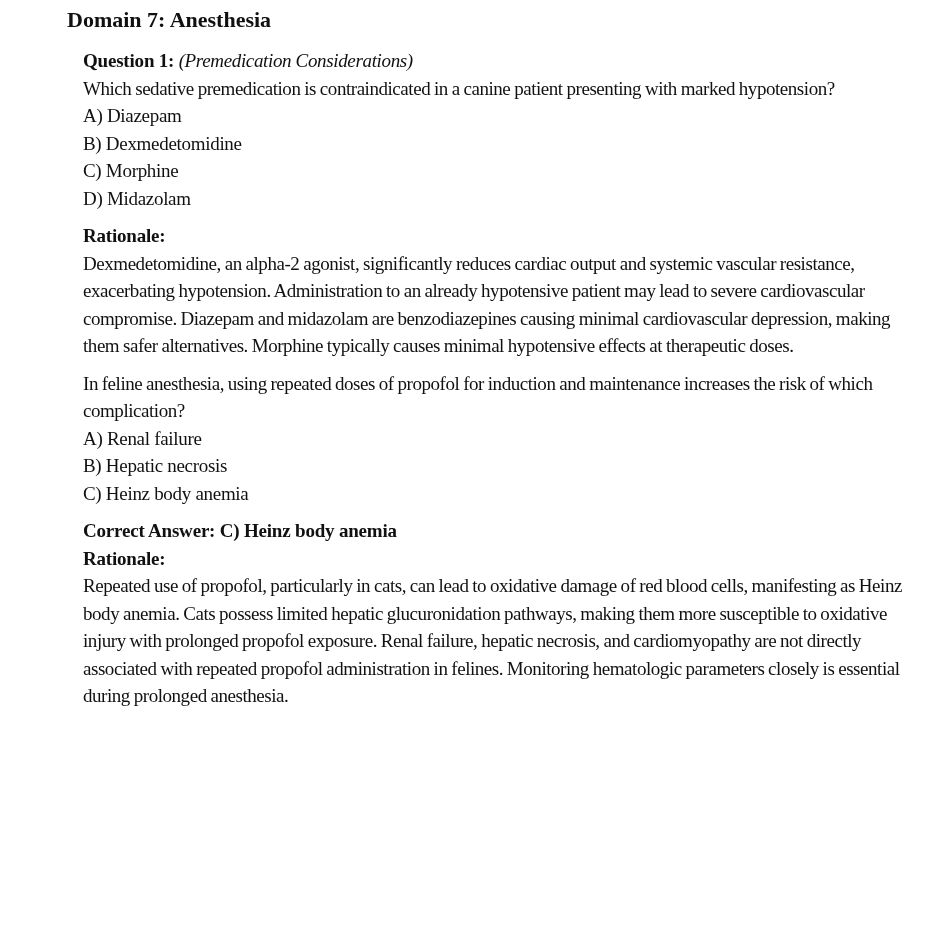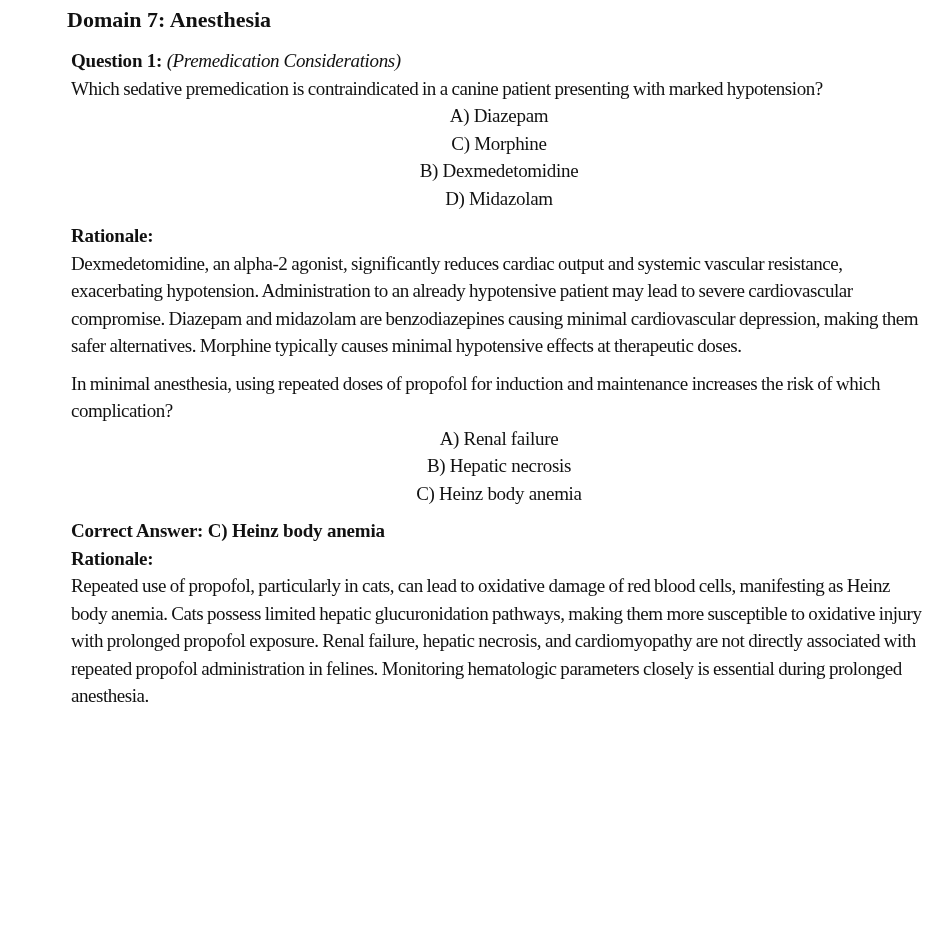--- a/index.html
+++ b/index.html
@@ -4,54 +4,54 @@
 <style>
   html, body { margin: 0; padding: 0; background: #ffffff; }
   body {
     width: 945px; height: 940px; overflow: hidden;
     font-family: "Liberation Serif", "DejaVu Serif", serif;
     color: #111111;
     font-size: 19px;
   }
   .page { position: relative; padding: 6px 0 0 67px; width: 860px; }
   .domain-title { font-weight: bold; font-size: 22px; line-height: 27px; margin: 0 0 14px 0; }
-  .block { margin: 0 0 10px 4px; }
+  .block { margin: 0 0 10px 16px; }
   .line { line-height: 27.5px; margin: 0; letter-spacing: -0.35px; }
   .bold { font-weight: bold; letter-spacing: -0.2px; }
   .ital { font-style: italic; font-weight: normal; }
   .para { line-height: 27.5px; margin: 0; letter-spacing: -0.45px; word-spacing: -0.5px; }
   ul.opts { list-style: none; padding: 0; margin: 0; }
-  ul.opts li { line-height: 27.5px; letter-spacing: -0.3px; text-align: center; }
+  ul.opts li { line-height: 27.5px; letter-spacing: -0.3px; }
 </style>
 </head>
 <body>
 
 <div class="page">
   <div class="domain-title">Domain 7: Anesthesia</div>
 
   <div class="block">
     <p class="line">
       <span class="bold">Question 1:</span>
       <span class="ital">(Premedication Considerations)</span>
     </p>
     <p class="para">Which sedative premedication is contraindicated in a canine patient presenting with marked hypotension?</p>
     <ul class="opts">
       <li>A) Diazepam</li>
+      <li>B) Dexmedetomidine</li>
       <li>C) Morphine</li>
-      <li>B) Dexmedetomidine</li>
       <li>D) Midazolam</li>
     </ul>
   </div>
   <div class="block">
     <p class="line bold">Rationale:</p>
     <p class="para">Dexmedetomidine, an alpha-2 agonist, significantly reduces cardiac output and systemic vascular resistance, exacerbating hypotension. Administration to an already hypotensive patient may lead to severe cardiovascular compromise. Diazepam and midazolam are benzodiazepines causing minimal cardiovascular depression, making them safer alternatives. Morphine typically causes minimal hypotensive effects at therapeutic doses.</p>
   </div>
 
   <div class="block">
-    <p class="para">In minimal anesthesia, using repeated doses of propofol for induction and maintenance increases the risk of which complication?</p>
+    <p class="para">In feline anesthesia, using repeated doses of propofol for induction and maintenance increases the risk of which complication?</p>
     <ul class="opts">
       <li>A) Renal failure</li>
       <li>B) Hepatic necrosis</li>
       <li>C) Heinz body anemia</li>
     </ul>
   </div>
   <div class="block">
     <p class="line bold">Correct Answer: C) Heinz body anemia</p>
     <p class="line bold">Rationale:</p>
     <p class="para">Repeated use of propofol, particularly in cats, can lead to oxidative damage of red blood cells, manifesting as Heinz body anemia. Cats possess limited hepatic glucuronidation pathways, making them more susceptible to oxidative injury with prolonged propofol exposure. Renal failure, hepatic necrosis, and cardiomyopathy are not directly associated with repeated propofol administration in felines. Monitoring hematologic parameters closely is essential during prolonged anesthesia.</p>

